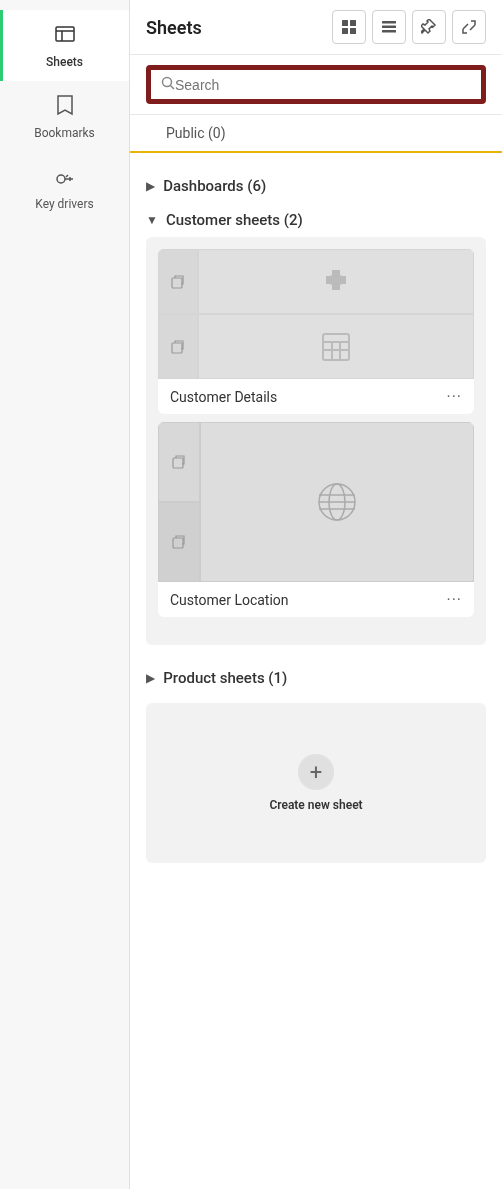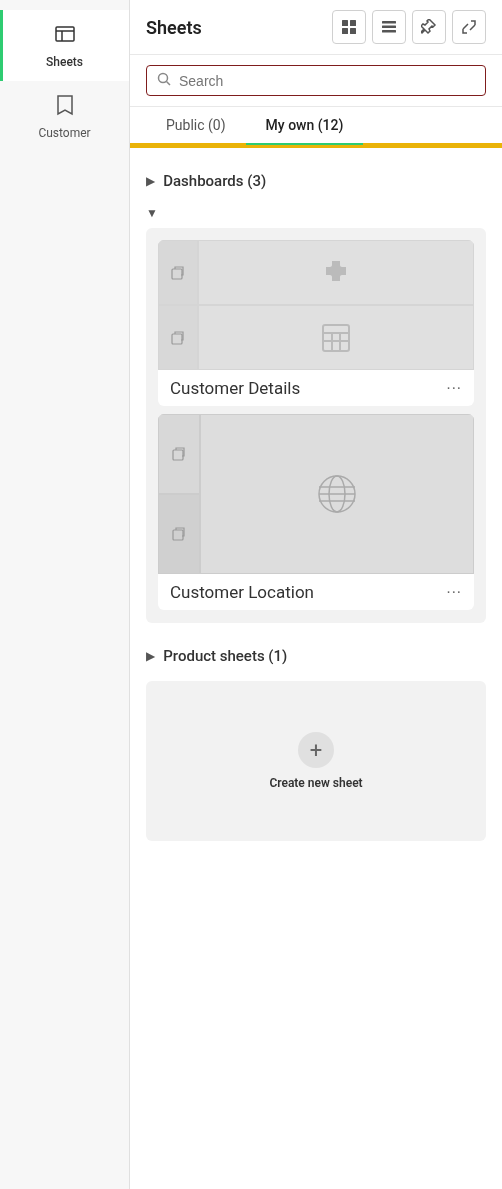--- a/index.html
+++ b/index.html
@@ -114,46 +114,46 @@
 
     
     .search-container {
       padding: 10px 16px;
       border-bottom: 1px solid #e8e8e8;
     }
 
     .search-box {
       display: flex;
       align-items: center;
-      border: 1px solid #7f1d1d;
+      border: 5px solid #7f1d1d;
       border-radius: 4px;
       padding: 6px 10px;
       background: #fff;
-      gap: 8px;
     }
 
     .search-icon {
       color: #888;
       font-size: 14px;
     }
 
     .search-input {
       border: none;
       outline: none;
       font-size: 14px;
       color: #333;
       width: 100%;
       background: transparent;
     }
 
     
     .tabs {
       display: flex;
-      border-bottom: 5px solid #eab308;
+      border-bottom: 2px solid #eab308;
       padding: 0 16px;
+      gap: 26px;
     }
 
     .tab {
       padding: 10px 20px;
       font-size: 14px;
       color: #555;
       cursor: pointer;
       position: relative;
     }
 
@@ -207,21 +207,21 @@
     
     .sheet-card {
       background: #fff;
       border-radius: 6px;
       margin-bottom: 8px;
       overflow: hidden;
       cursor: pointer;
     }
 
     .sheet-card:last-of-type {
-      margin-bottom: 1px;
+      margin-bottom: 16px;
     }
 
     .sheet-preview-grid {
       height: 130px;
       background: #e8e8e8;
       display: grid;
       grid-template-columns: 40px 1fr;
       grid-template-rows: 1fr 1fr;
     }
 
@@ -238,21 +238,21 @@
     }
 
     .sheet-footer {
       display: flex;
       align-items: center;
       justify-content: space-between;
       padding: 8px 12px;
     }
 
     .sheet-name {
-      font-size: 17px;
+      font-size: 14px;
       color: #333;
     }
 
     .more-btn {
       cursor: pointer;
       color: #666;
       font-size: 16px;
       letter-spacing: 1px;
     }
 
@@ -308,24 +308,35 @@
     </span>
     <span class="label">Sheets</span>
   </div>
 
   <div class="sidebar-item">
     <span class="icon">
       <svg class="icon-svg" viewBox="0 0 24 24" fill="none" stroke="currentColor" stroke-width="1.5">
         <path d="M5 3h14v18l-7-4-7 4V3z"></path>
       </svg>
     </span>
-    <span class="label">Customer</span>
-  </div>
-
-
+    <span class="label">Bookmarks</span>
+  </div>
+
+
+  <div class="sidebar-item">
+    <span class="icon">
+      <svg class="icon-svg" viewBox="0 0 24 24" fill="none" stroke="currentColor" stroke-width="1.5">
+        <circle cx="8" cy="15" r="4"></circle>
+        <path d="M12 15h8"></path>
+        <path d="M17 13v4"></path>
+        <path d="M15 11l-2 2"></path>
+      </svg>
+    </span>
+    <span class="label">Key drivers</span>
+  </div>
 </div>
 
 <div class="main">
 
   <div class="header">
     <span class="header-title">Sheets</span>
     <div class="header-actions">
       <button class="header-btn">
         <svg width="16" height="16" viewBox="0 0 16 16" fill="currentColor">
           <rect x="1" y="1" width="6" height="6" rx="0.5"></rect>
@@ -363,34 +374,32 @@
         </svg>
       </span>
       <input class="search-input" type="text" placeholder="Search" style="">
     </div>
   </div>
 
   <div class="tabs">
     <div class="tab">
       <span>Public (0)</span>
     </div>
-    <div class="tab active">
-      <span>My own (12)</span>
-    </div>
   </div>
 
   <div class="content">
 
     <div class="section-header">
       <span class="chevron">▶</span>
-      <span>Dashboards (3)</span>
+      <span>Dashboards (6)</span>
     </div>
 
     <div class="section-header">
       <span class="chevron">▼</span>
+      <span>Customer sheets (2)</span>
     </div>
 
     <div class="card-group">
 
       <div class="sheet-card">
         <div class="sheet-preview-grid">
           <div class="preview-cell small" style="grid-column:1; grid-row:1;">
             <svg width="16" height="16" viewBox="0 0 16 16" fill="none" stroke="#999" stroke-width="1.2">
               <rect x="2" y="4" width="10" height="10" rx="1"></rect>
               <path d="M5 4V2h8v8h-2"></path>

